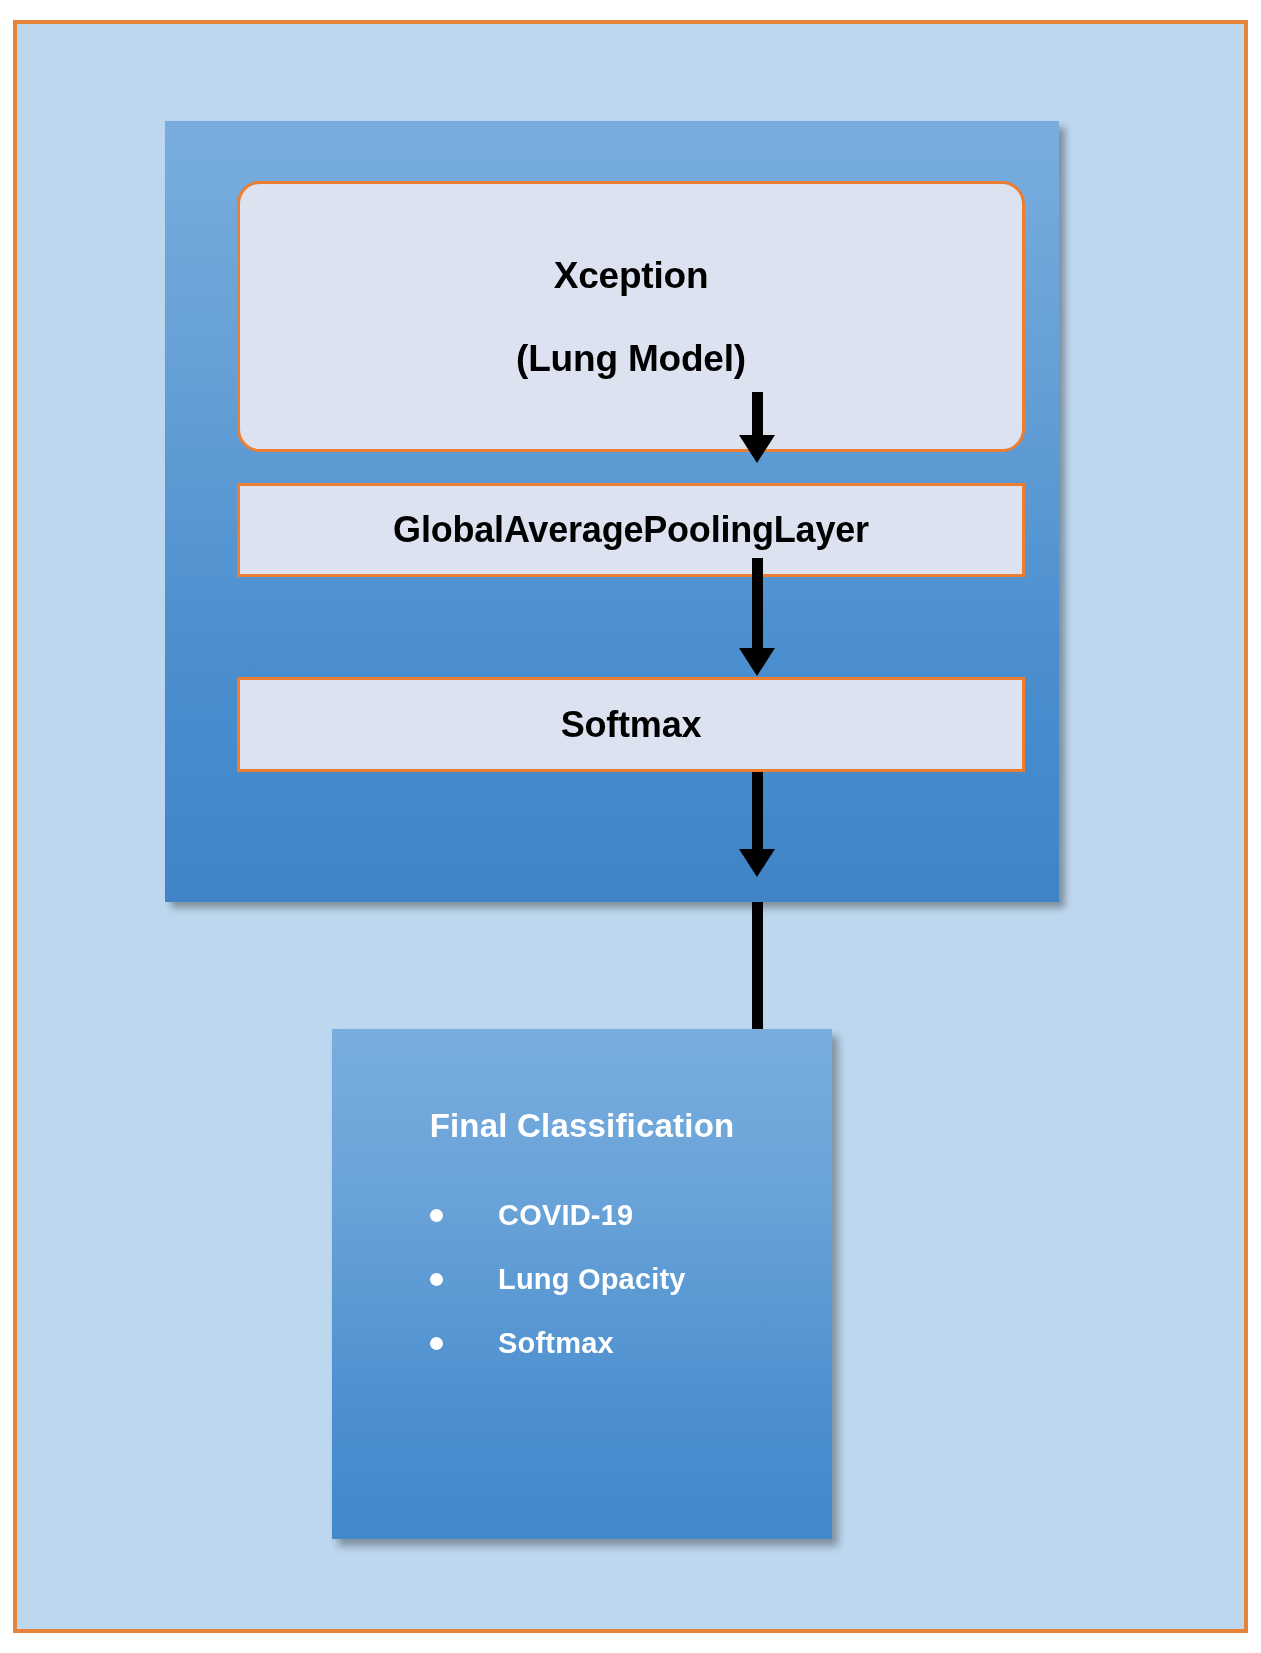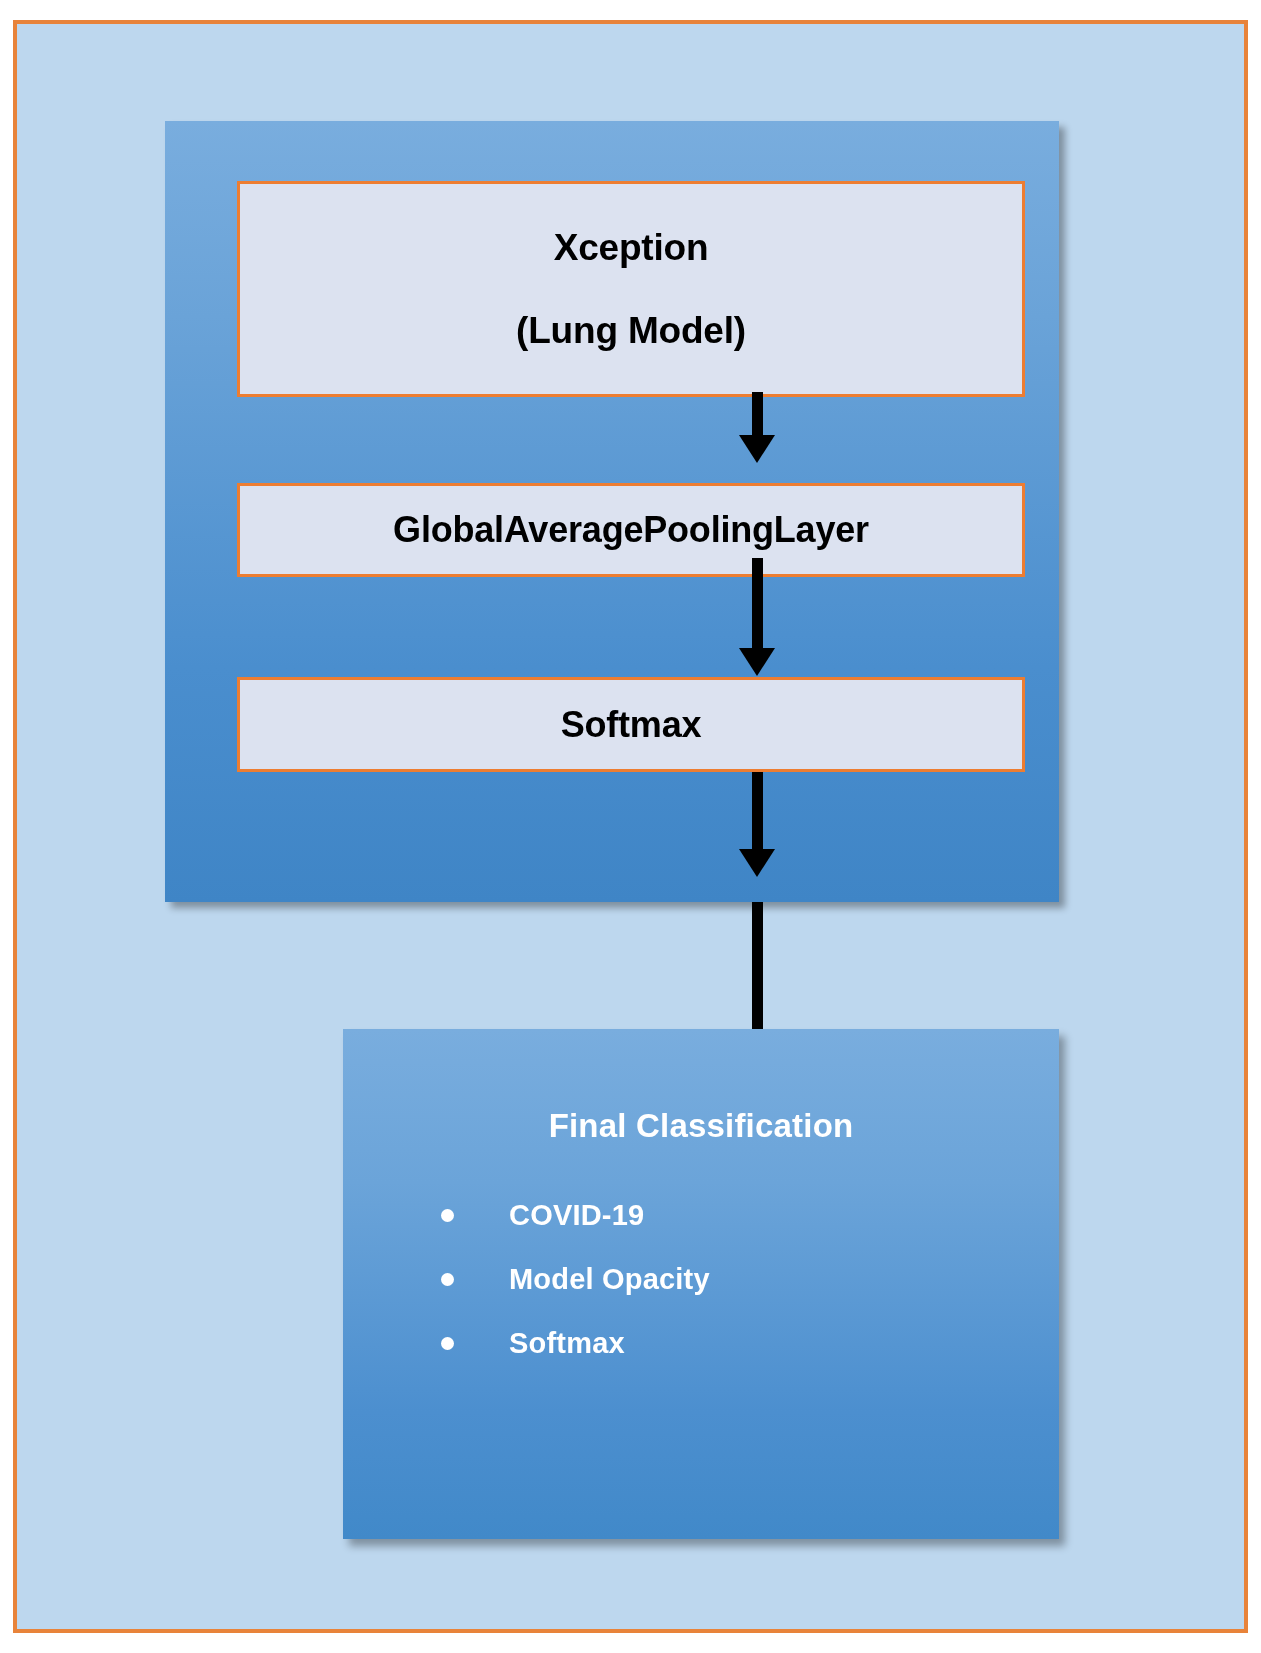--- a/index.html
+++ b/index.html
@@ -55,23 +55,24 @@
     display: flex;
     flex-direction: column;
     align-items: center;
     justify-content: center;
     color: #000000;
     font-weight: bold;
     letter-spacing: -0.2px;
   }
   #box-xception {
     top: 60px;
-    height: 216px;
+    height: 271px;
     font-size: 37px;
     line-height: 1.0;
+    border-radius: 23px;
   }
   #box-xception .line-1 { margin-bottom: 46px; }
   #box-gap {
     top: 362px;
     height: 94px;
     font-size: 36px;
   }
   #box-softmax {
     top: 556px;
     height: 95px;
@@ -123,23 +124,23 @@
     left: 735px;
     top: 878px;
     width: 11px;
     height: 130px;
     background: #000000;
   }
 
   
   #final-box {
     position: absolute;
-    left: 326px;
+    left: 315px;
     top: 1005px;
-    width: 716px;
+    width: 500px;
     height: 510px;
     background: linear-gradient(to bottom, #79ADDE 0%, #6BA4D9 30%, #4C8FCF 75%, #4189C9 100%);
     box-shadow: 6px 7px 8px rgba(0, 0, 0, 0.33);
     color: #ffffff;
   }
   #final-title {
     position: absolute;
     top: 78px;
     left: 0;
     width: 100%;
@@ -218,21 +219,21 @@
     <div id="final-box">
       <div id="final-title">Final Classification</div>
 
       <ul id="final-list">
         <li>
           <span class="bullet-dot"></span>
           <span>COVID-19</span>
         </li>
         <li>
           <span class="bullet-dot"></span>
-          <span>Model Opacity</span>
+          <span>Lung Opacity</span>
         </li>
         <li>
           <span class="bullet-dot"></span>
           <span>Softmax</span>
         </li>
       </ul>
     </div>
 
   </div>
 </div>

